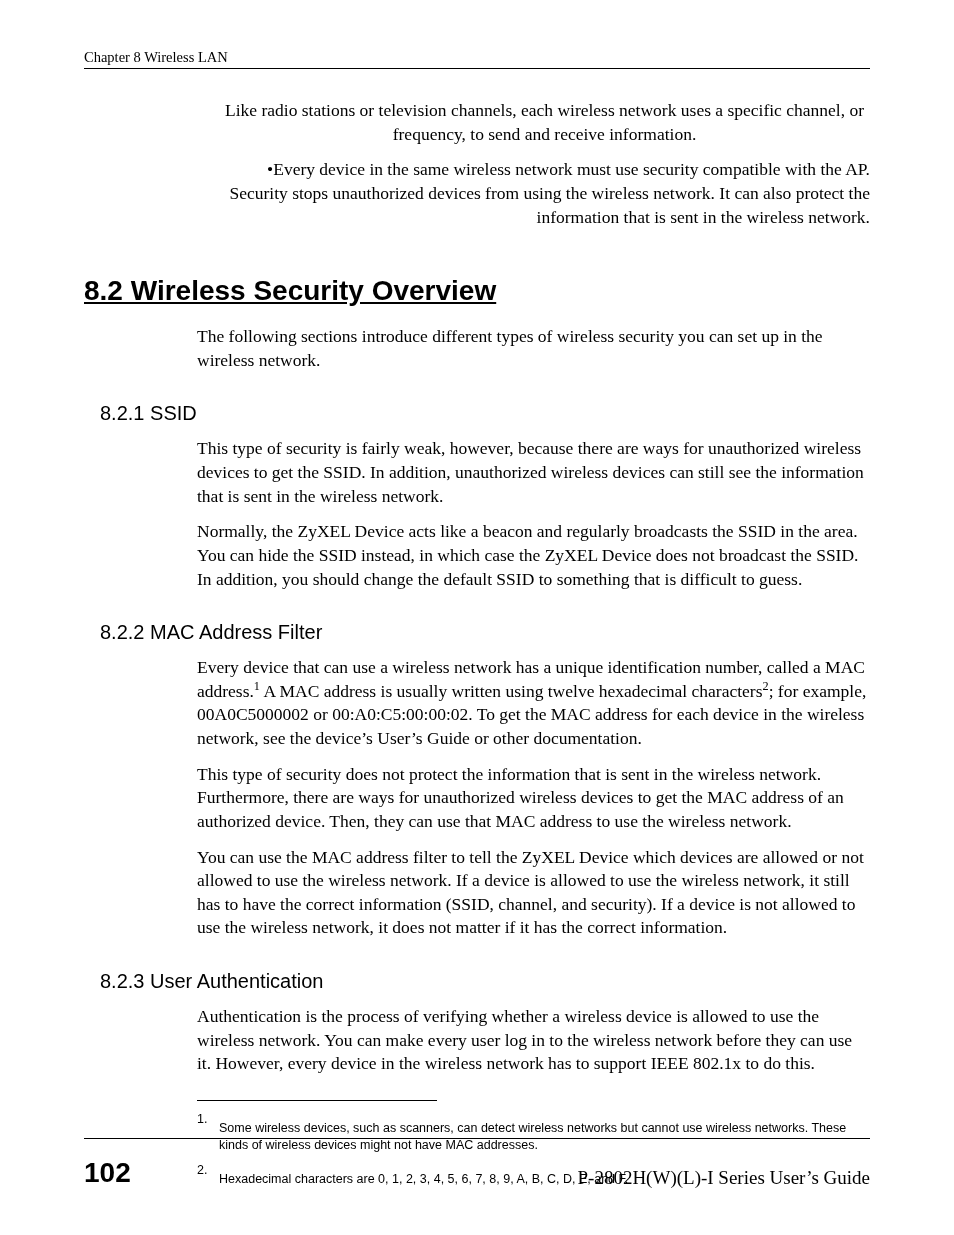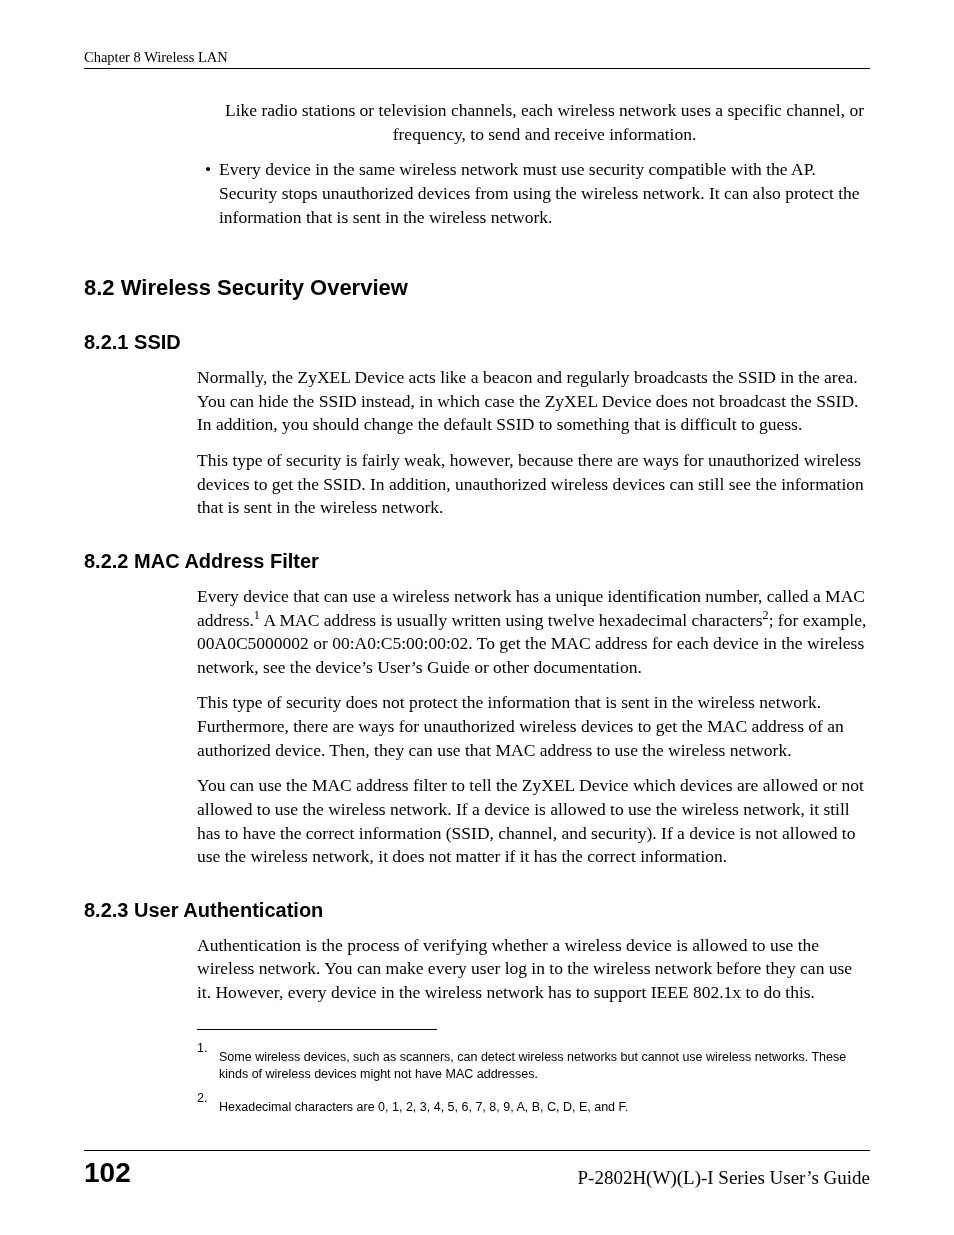--- a/index.html
+++ b/index.html
@@ -40,38 +40,40 @@
     padding: 0;
     list-style: none;
   }
   ul.bullets li {
     font-size: 17.5px;
     line-height: 1.35;
     padding-left: 22px;
     text-indent: -14px;
     margin-left: 0;
     margin-bottom: 2px;
+    text-align: right;
   }
   ul.bullets li::before {
     content: "•";
     display: inline-block;
     width: 14px;
     text-indent: 0;
   }
   h1.section {
     font-family: Arial, Helvetica, sans-serif;
     font-weight: bold;
-    font-size: 22px;
+    font-size: 28px;
     margin: 46px 0 18px 0;
+    text-decoration: underline;
   }
   h2.subsection {
     font-family: Arial, Helvetica, sans-serif;
-    font-weight: bold;
+    font-weight: normal;
     font-size: 20px;
-    margin: 30px 0 12px 0;
+    margin: 30px 0 12px 16px;
   }
   sup {
     font-size: 0.7em;
     vertical-align: super;
     line-height: 0;
   }
   .footnote-rule {
     width: 240px;
     border: none;
     border-top: 1px solid #000;
@@ -94,21 +96,21 @@
   .footnotes .fn .txt {
     flex: 1;
     margin-top: 9px;
   }
   .footer {
     position: absolute;
     left: 84px;
     right: 84px;
     bottom: 46px;
     border-top: 1px solid #000;
-    padding-top: 6px;
+    padding-top: 18px;
     display: flex;
     justify-content: space-between;
     align-items: flex-end;
   }
   .footer .pagenum {
     font-family: Arial, Helvetica, sans-serif;
     font-weight: bold;
     font-size: 28px;
   }
   .footer .guide {
@@ -126,25 +128,28 @@
   </div>
 
   <div class="body-block">
     <p class="body" style="margin-left:22px;text-align:center;">Like radio stations or television channels, each wireless network uses a specific channel, or frequency, to send and receive information.</p>
     <ul class="bullets">
       <li>Every device in the same wireless network must use security compatible with the AP. Security stops unauthorized devices from using the wireless network. It can also protect the information that is sent in the wireless network.</li>
     </ul>
   </div>
 
   <h1 class="section">8.2  Wireless Security Overview</h1>
+  <div class="body-block">
+    <p class="body">The following sections introduce different types of wireless security you can set up in the wireless network.</p>
+  </div>
 
   <h2 class="subsection">8.2.1  SSID</h2>
   <div class="body-block">
+    <p class="body">This type of security is fairly weak, however, because there are ways for unauthorized wireless devices to get the SSID. In addition, unauthorized wireless devices can still see the information that is sent in the wireless network.</p>
     <p class="body">Normally, the ZyXEL Device acts like a beacon and regularly broadcasts the SSID in the area. You can hide the SSID instead, in which case the ZyXEL Device does not broadcast the SSID. In addition, you should change the default SSID to something that is difficult to guess.</p>
-    <p class="body">This type of security is fairly weak, however, because there are ways for unauthorized wireless devices to get the SSID. In addition, unauthorized wireless devices can still see the information that is sent in the wireless network.</p>
   </div>
 
   <h2 class="subsection">8.2.2  MAC Address Filter</h2>
   <div class="body-block">
     <p class="body">
       <span>Every device that can use a wireless network has a unique identification number, called a MAC address.</span><sup>1</sup><span> A MAC address is usually written using twelve hexadecimal characters</span><sup>2</sup><span>; for example, 00A0C5000002 or 00:A0:C5:00:00:02. To get the MAC address for each device in the wireless network, see the device’s User’s Guide or other documentation.</span>
     </p>
     <p class="body">This type of security does not protect the information that is sent in the wireless network. Furthermore, there are ways for unauthorized wireless devices to get the MAC address of an authorized device. Then, they can use that MAC address to use the wireless network.</p>
     <p class="body">You can use the MAC address filter to tell the ZyXEL Device which devices are allowed or not allowed to use the wireless network. If a device is allowed to use the wireless network, it still has to have the correct information (SSID, channel, and security). If a device is not allowed to use the wireless network, it does not matter if it has the correct information.</p>
   </div>

